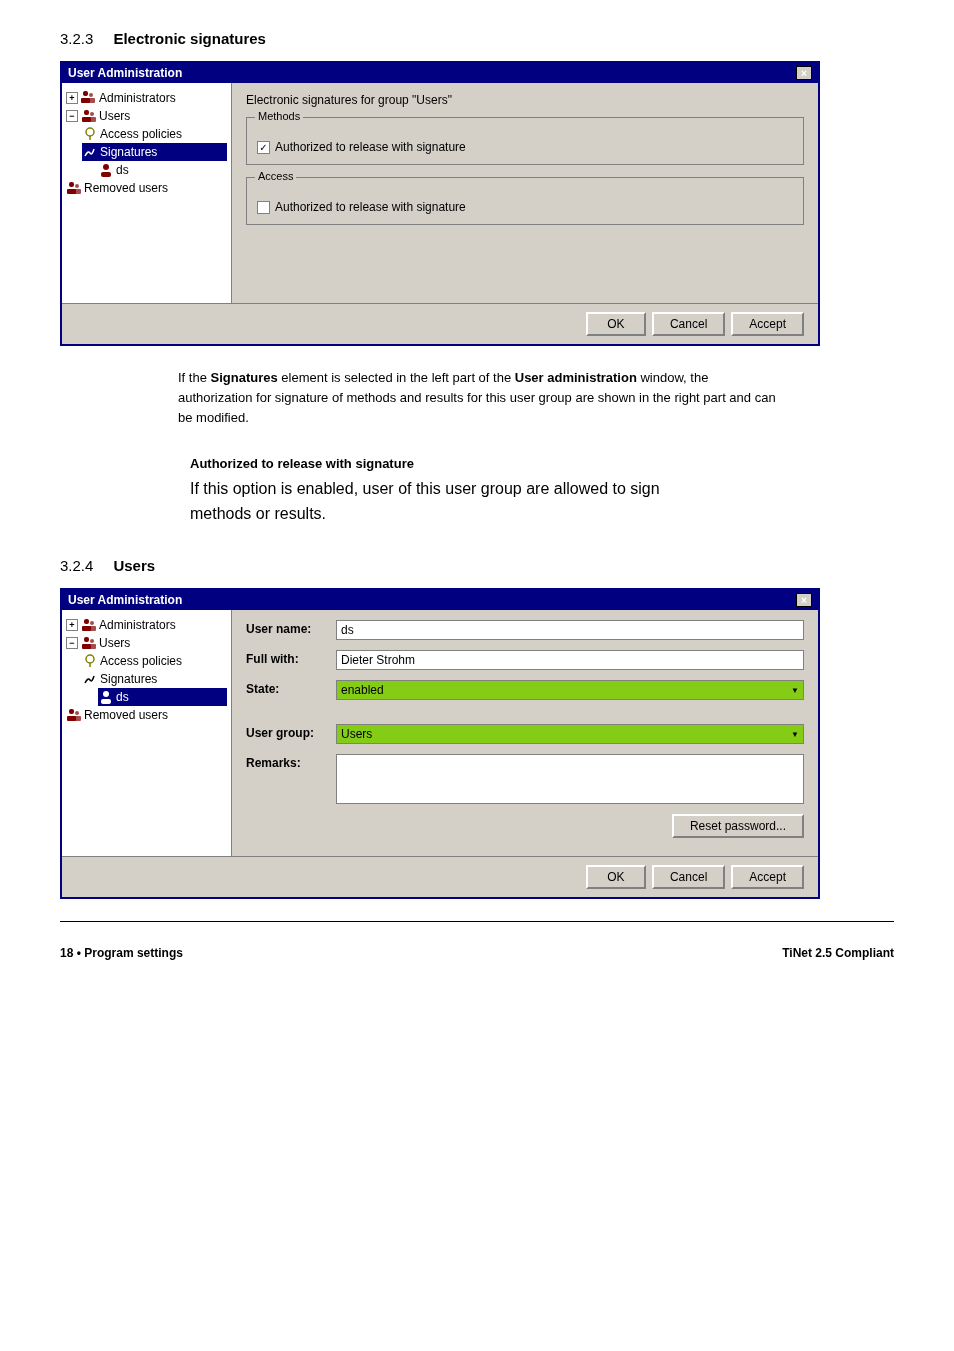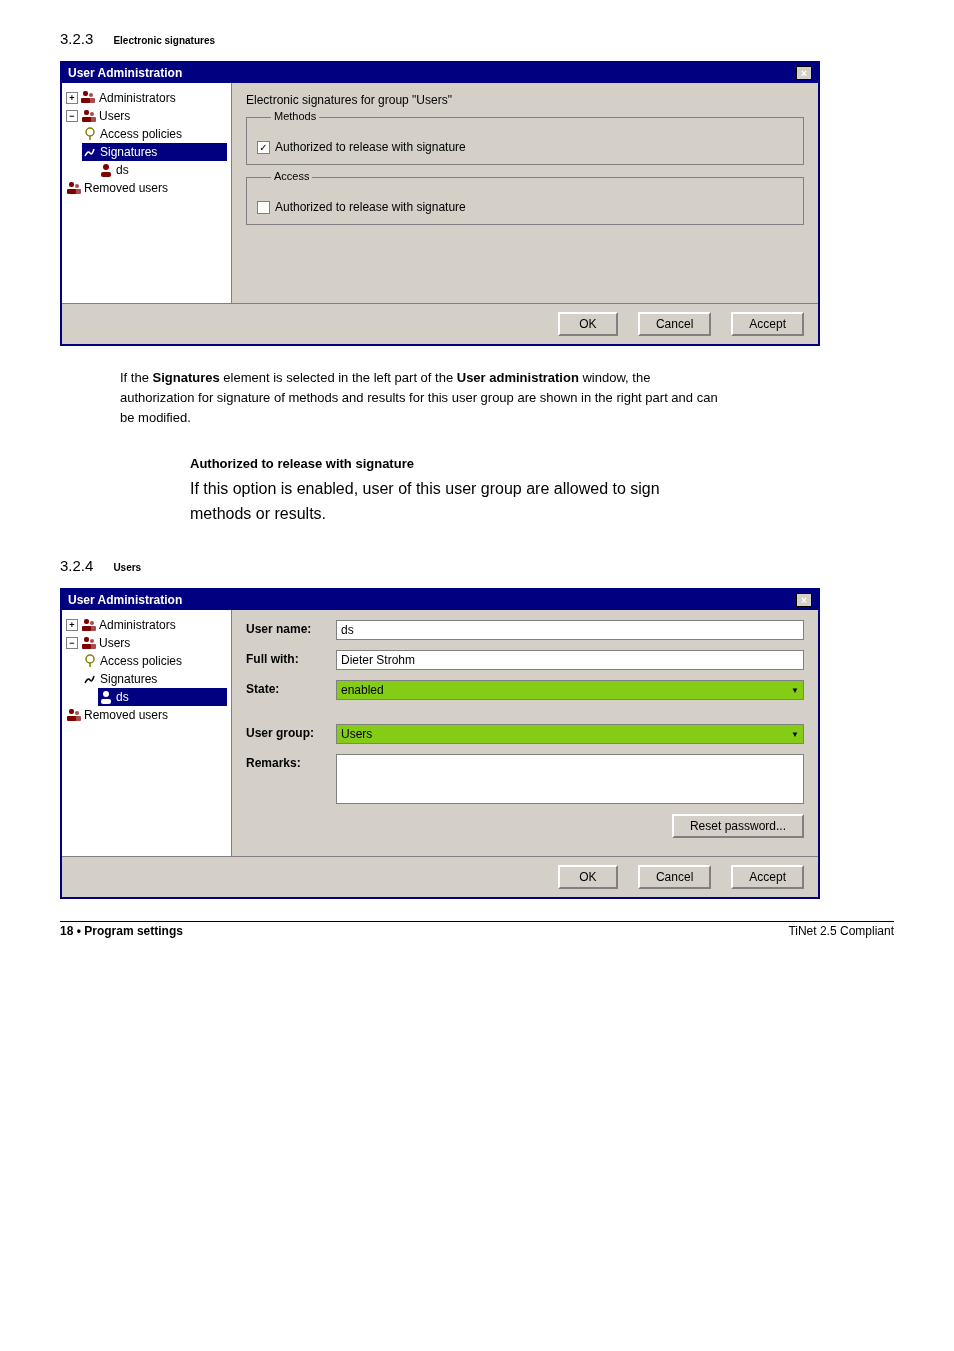--- a/index.html
+++ b/index.html
@@ -24,21 +24,21 @@
       margin-bottom: 14px;
       display: flex;
       align-items: baseline;
       gap: 20px;
     }
     .section-number {
       font-size: 15px;
       font-weight: normal;
     }
     .section-title {
-      font-size: 10px;
+      font-size: 15px;
       font-weight: bold;
     }
 
     
     .dialog {
       border: 2px solid #000080;
       background: #d4d0c8;
       margin-bottom: 22px;
       position: relative;
       width: 760px;
@@ -128,21 +128,21 @@
     .group-box {
       border: 1px solid #808080;
       margin-bottom: 12px;
       padding: 8px 10px 10px 10px;
       position: relative;
       background: #d4d0c8;
     }
     .group-box-legend {
       position: absolute;
       top: -8px;
-      left: 24px;
+      left: 8px;
       background: #d4d0c8;
       padding: 0 3px;
       font-size: 11px;
     }
 
     
     .checkbox-row {
       display: flex;
       align-items: center;
       gap: 5px;
@@ -162,36 +162,36 @@
       content: '✓';
       font-size: 10px;
     }
 
     
     .dialog-footer {
       border-top: 1px solid #808080;
       padding: 8px 14px;
       display: flex;
       justify-content: flex-end;
-      gap: 20px;
+      gap: 6px;
       background: #d4d0c8;
     }
     .dialog-btn {
       background: #d4d0c8;
       border: 2px solid;
       border-color: #fff #808080 #808080 #fff;
       padding: 3px 16px;
       font-size: 12px;
       cursor: pointer;
       min-width: 60px;
     }
 
     
     .desc-block {
-      margin: 0 0 28px 60px;
+      margin: 0 0 28px 118px;
       font-size: 13px;
       line-height: 1.55;
       max-width: 600px;
     }
     .desc-block p {
       margin-bottom: 8px;
     }
     .desc-sub-heading {
       font-weight: bold;
       margin-bottom: 4px;
@@ -256,30 +256,30 @@
       justify-content: flex-end;
       margin-bottom: 8px;
     }
 
     
     .page-footer {
       border-top: 1px solid #000;
       display: flex;
       justify-content: space-between;
       align-items: flex-start;
-      padding-top: 2px;
+      padding-top: 24px;
       margin-top: 20px;
     }
     .footer-left {
       font-size: 12px;
       font-weight: bold;
     }
     .footer-right {
       font-size: 12px;
-      font-weight: normal;
+      font-weight: bold;
     }
 
     
     .user-icon-svg {
       display: inline-block;
       vertical-align: middle;
     }
   </style>
 </head>
 <body>

